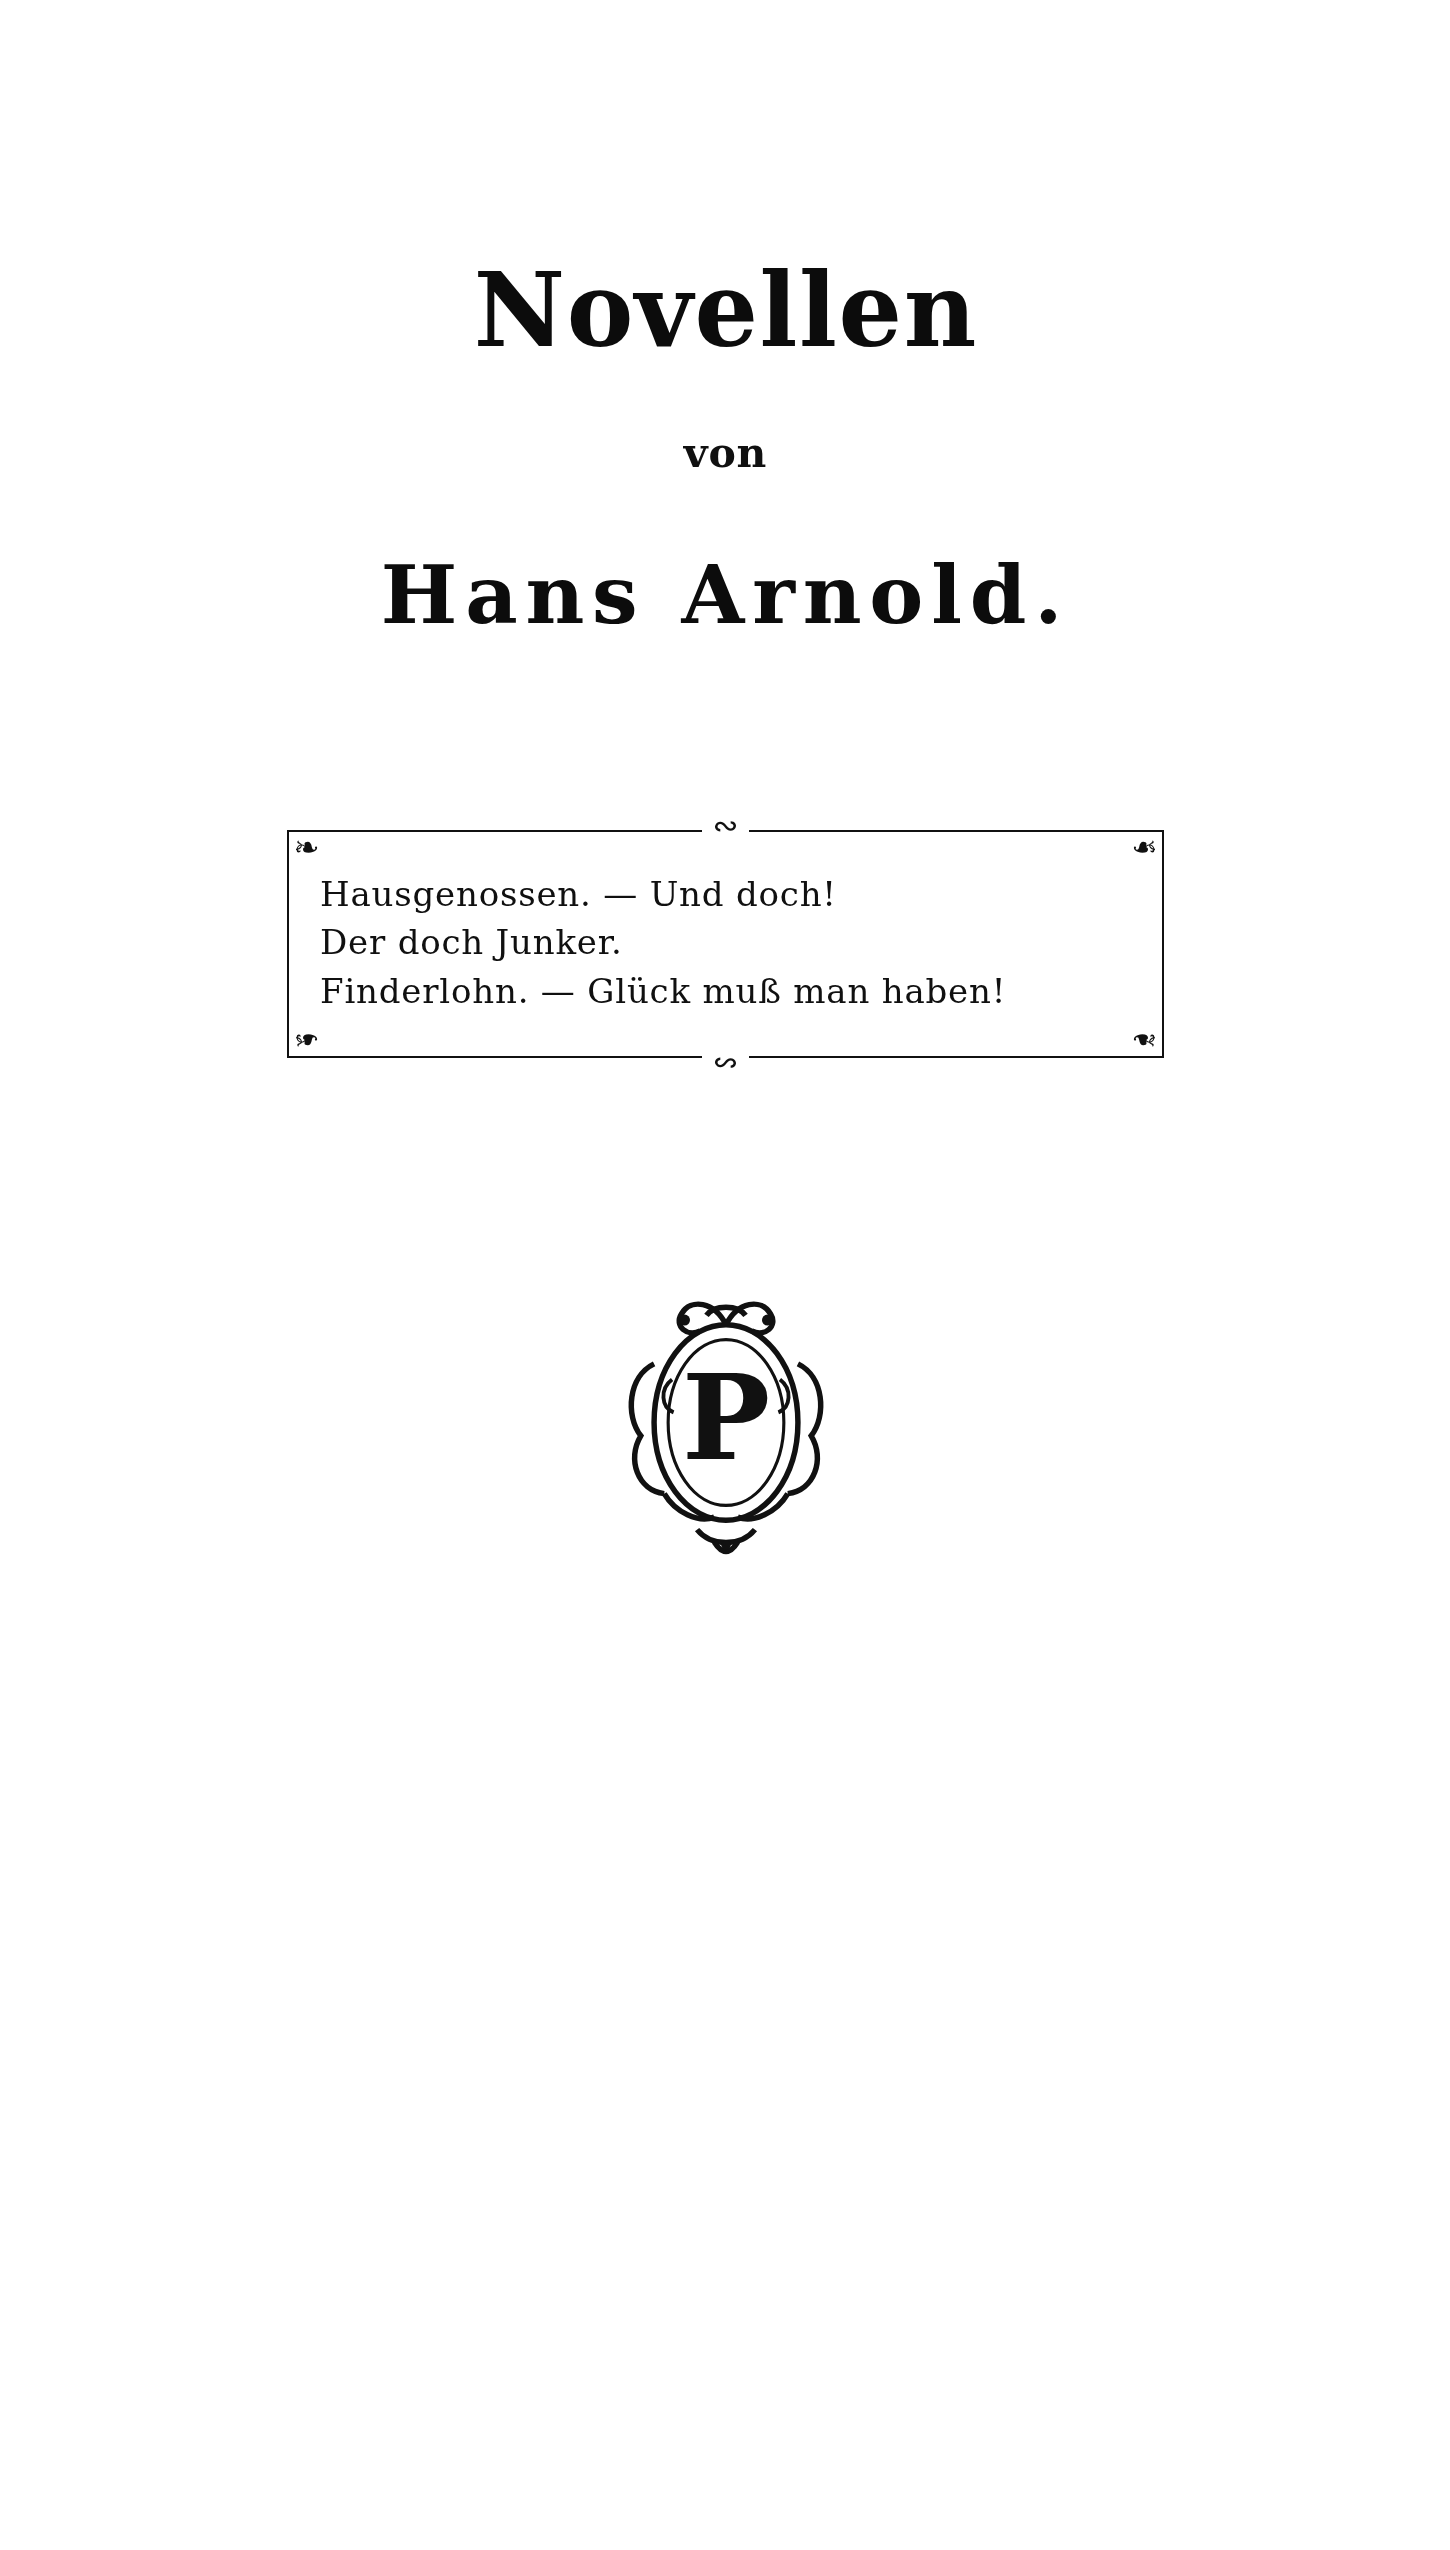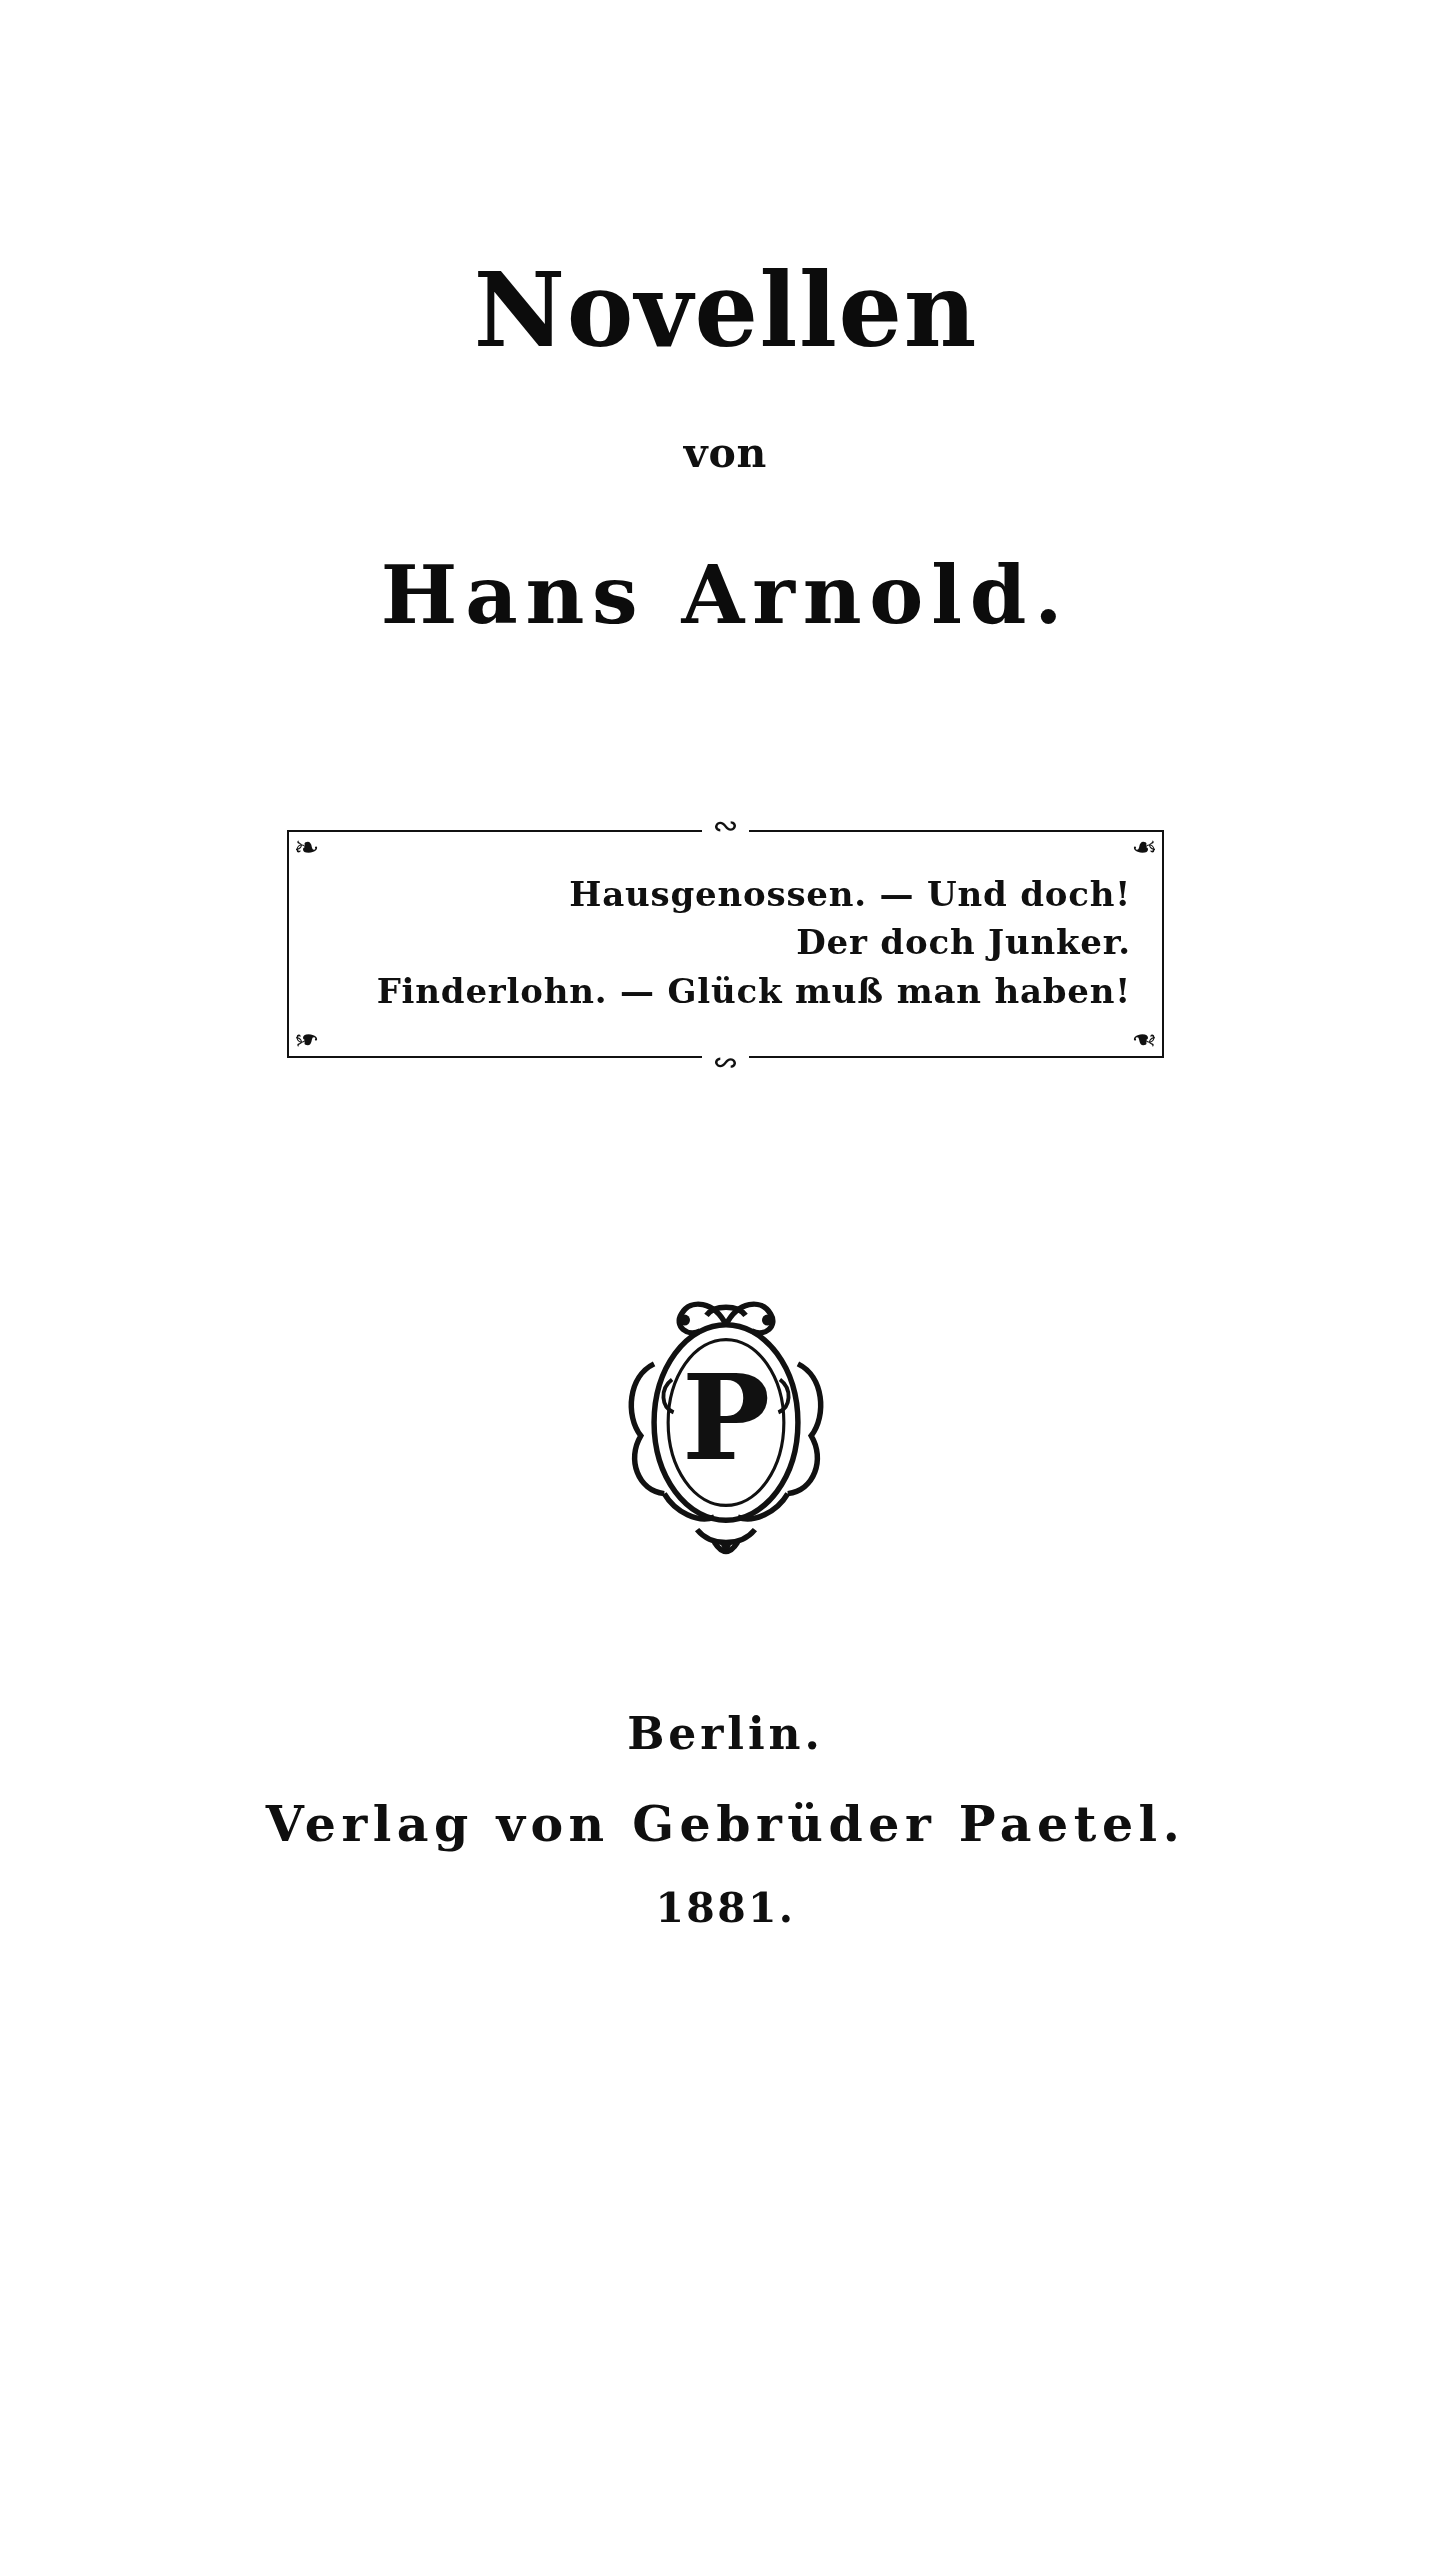--- a/index.html
+++ b/index.html
@@ -96,23 +96,23 @@
     position: absolute;
     left: 5.5px;
     top: 5.5px;
     right: 5.5px;
     bottom: 5.5px;
     border: 0.8px solid #111111;
     pointer-events: none;
     opacity: 0.0;
   }
   .contents-line {
-    text-align: right;
+    text-align: left;
     font-size: 34px;
-    font-weight: 700;
+    font-weight: 400;
     letter-spacing: 0.8px;
     line-height: 1.42;
     color: #101010;
     white-space: nowrap;
   }
 
   
   .orn {
     position: absolute;
     width: 41px;
@@ -229,21 +229,16 @@
         </g>
         <g fill="#111111">
           <circle cx="112" cy="84" r="7"></circle>
           <circle cx="218" cy="84" r="7"></circle>
           <circle cx="165" cy="372" r="6"></circle>
         </g>
         <text x="165" y="262" text-anchor="middle" font-family="DejaVu Serif, serif" font-size="150" font-weight="700" fill="#111111">P</text>
       </svg>
     </div>
 
-    <div class="imprint">
-      <div class="city fraktur">Berlin.</div>
-      <div class="publisher fraktur">Verlag von Gebrüder Paetel.</div>
-      <div class="year fraktur">1881.</div>
-    </div>
 
   </div>
 </div>
 
 
 </body></html>

